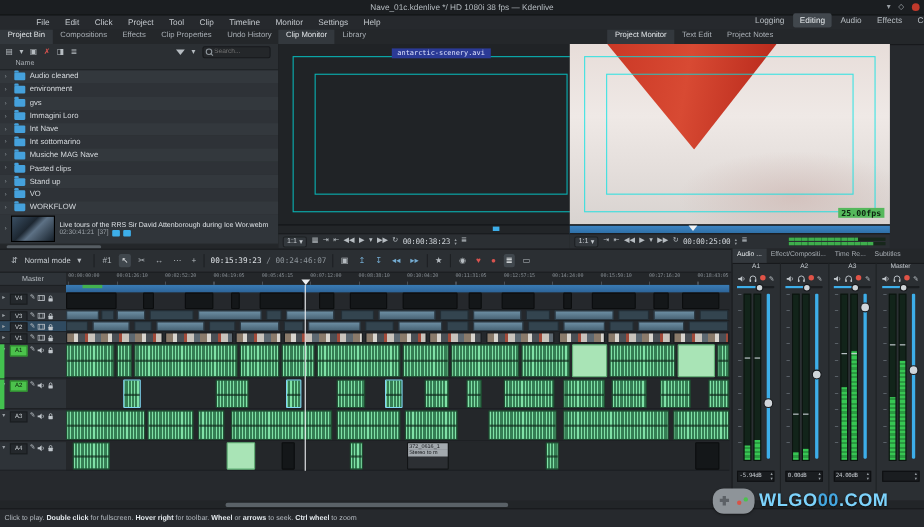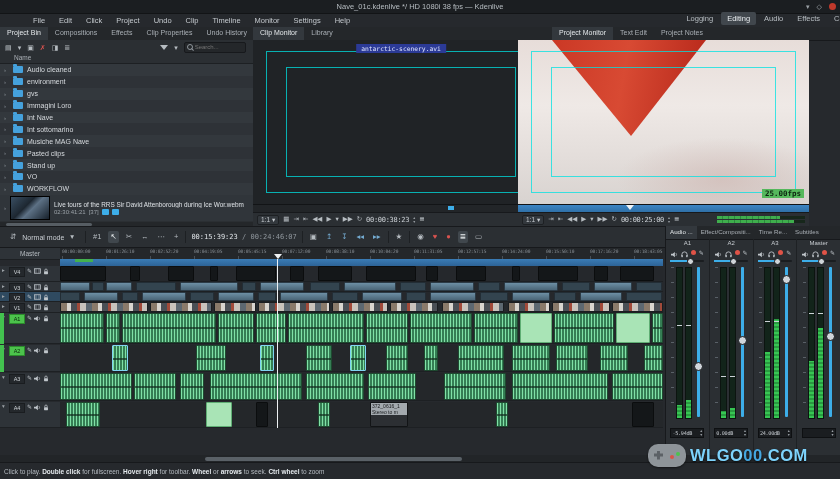--- a/index.html
+++ b/index.html
@@ -180,21 +180,21 @@
       <span class="win-close"></span>
     </span>
   </div>
 
   <div class="abs menubar">
     <div class="menus" id="menus">
         <span>File</span>
         <span>Edit</span>
         <span>Click</span>
         <span>Project</span>
-        <span>Undo</span>
+        <span>Tool</span>
         <span>Clip</span>
         <span>Timeline</span>
         <span>Monitor</span>
         <span>Settings</span>
         <span>Help</span>
       </div>
     <div class="workspaces" id="workspaces">
         <span>Logging</span>
         <span class="active">Editing</span>
         <span>Audio</span>

